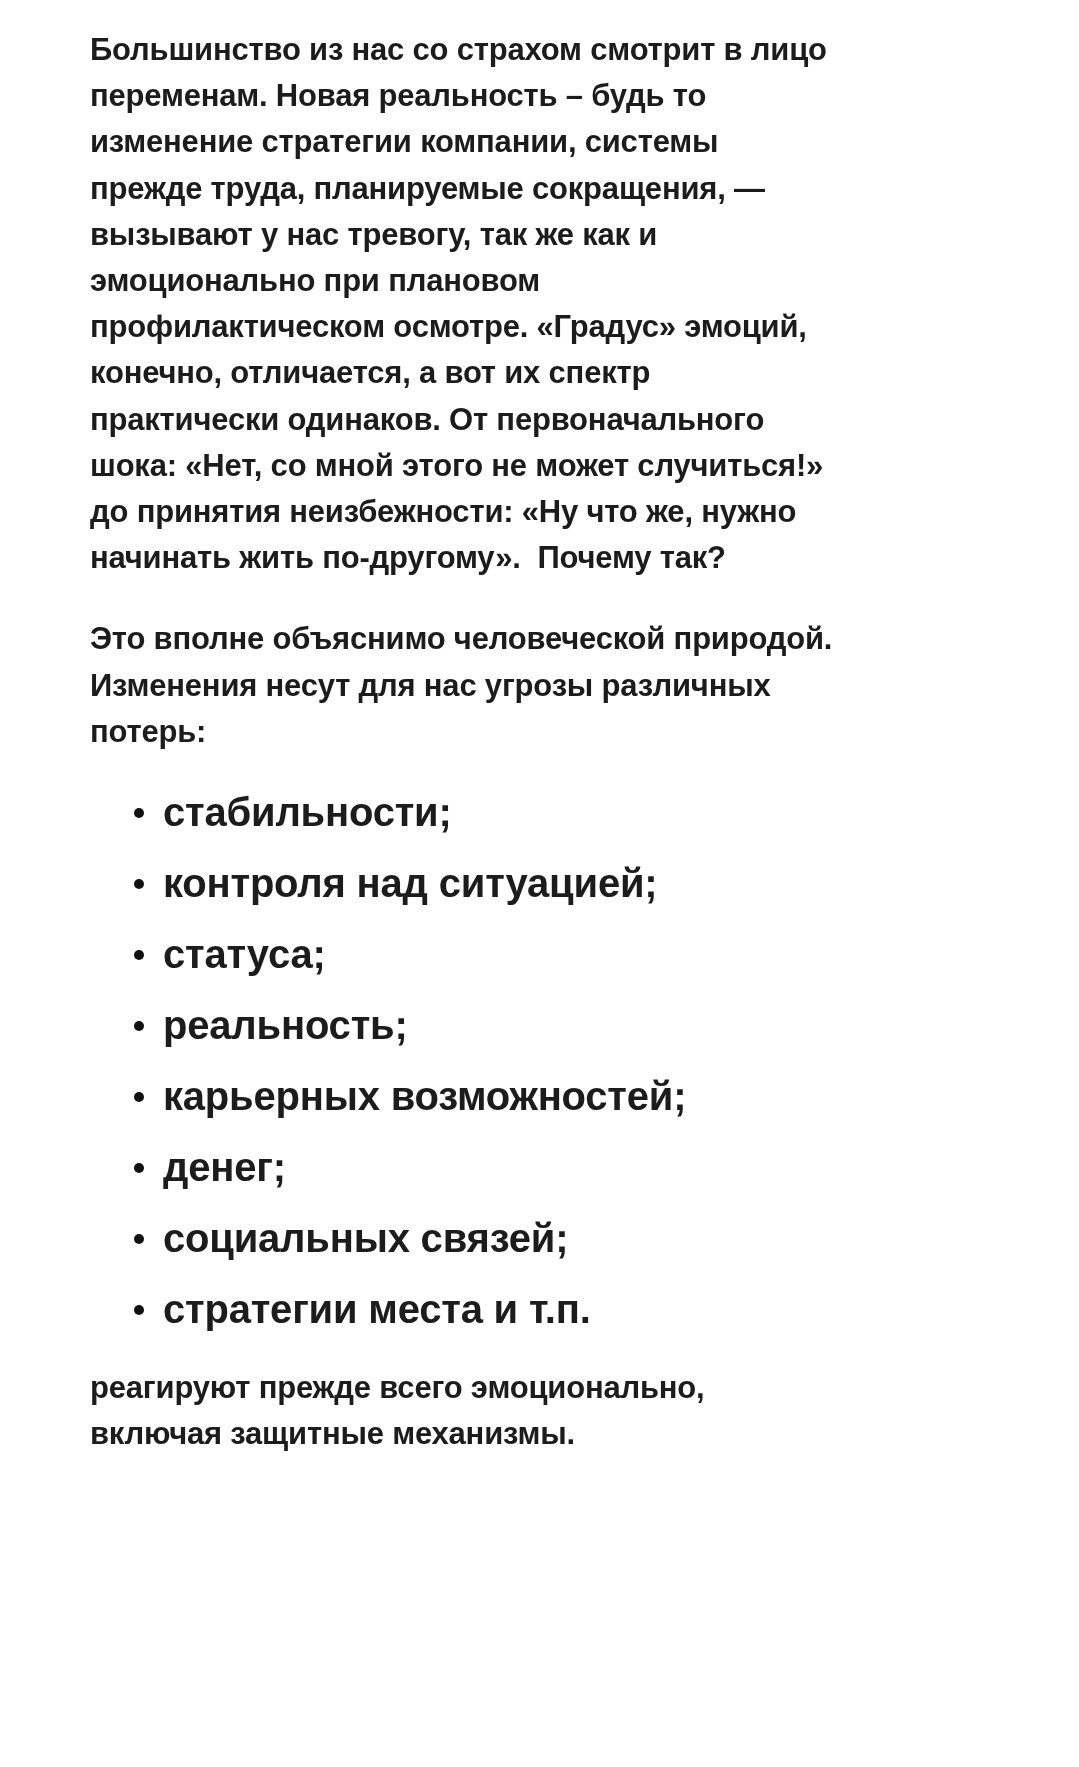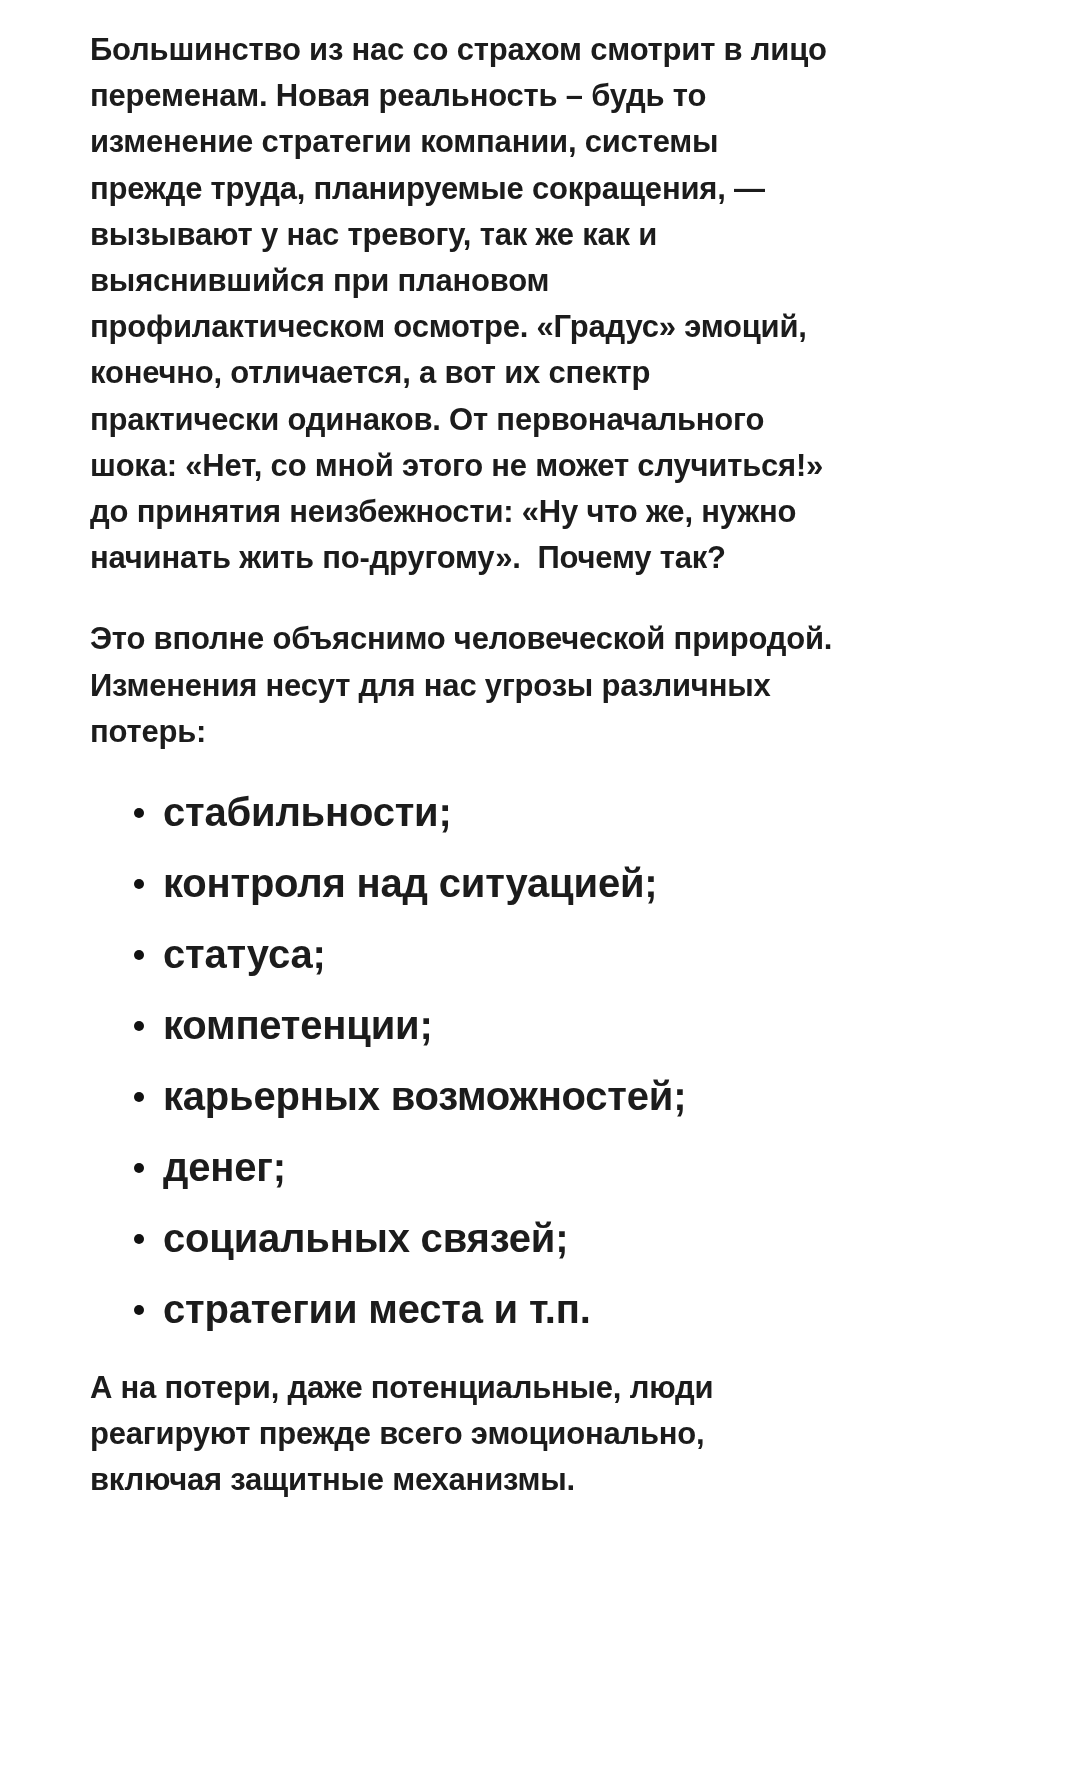--- a/index.html
+++ b/index.html
@@ -60,21 +60,21 @@
 <body>
 
 <div class="article">
 
   <p class="para para-1">
     <span class="line">Большинство из нас со страхом смотрит в лицо</span>
     <span class="line">переменам. Новая реальность – будь то</span>
     <span class="line">изменение стратегии компании, системы</span>
     <span class="line">прежде труда, планируемые сокращения, —</span>
     <span class="line">вызывают у нас тревогу, так же как и</span>
-    <span class="line">выяснившийся при плановом</span>
+    <span class="line">эмоционально при плановом</span>
     <span class="line">профилактическом осмотре. «Градус» эмоций,</span>
     <span class="line">конечно, отличается, а вот их спектр</span>
     <span class="line">практически одинаков. От первоначального</span>
     <span class="line">шока: «Нет, со мной этого не может случиться!»</span>
     <span class="line">до принятия неизбежности: «Ну что же, нужно</span>
     <span class="line">начинать жить по-другому».  Почему так?</span>
   </p>
 
   <p class="para para-2">
     <span class="line">Это вполне объяснимо человеческой природой.</span>
@@ -90,39 +90,38 @@
     <li class="loss-item">
       <span class="bullet-icon"></span>
       <span>контроля над ситуацией;</span>
     </li>
     <li class="loss-item">
       <span class="bullet-icon"></span>
       <span>статуса;</span>
     </li>
     <li class="loss-item">
       <span class="bullet-icon"></span>
-      <span>компетенции;</span>
+      <span>реальность;</span>
     </li>
     <li class="loss-item">
       <span class="bullet-icon"></span>
       <span>карьерных возможностей;</span>
     </li>
     <li class="loss-item">
       <span class="bullet-icon"></span>
       <span>денег;</span>
     </li>
     <li class="loss-item">
       <span class="bullet-icon"></span>
       <span>социальных связей;</span>
     </li>
     <li class="loss-item">
       <span class="bullet-icon"></span>
       <span>стратегии места  и т.п.</span>
     </li>
   </ul>
 
   <p class="para para-3">
-    <span class="line">А на потери, даже потенциальные, люди</span>
     <span class="line">реагируют прежде всего эмоционально,</span>
     <span class="line">включая защитные механизмы.</span>
   </p>
 
 </div>
 
 </body></html>

